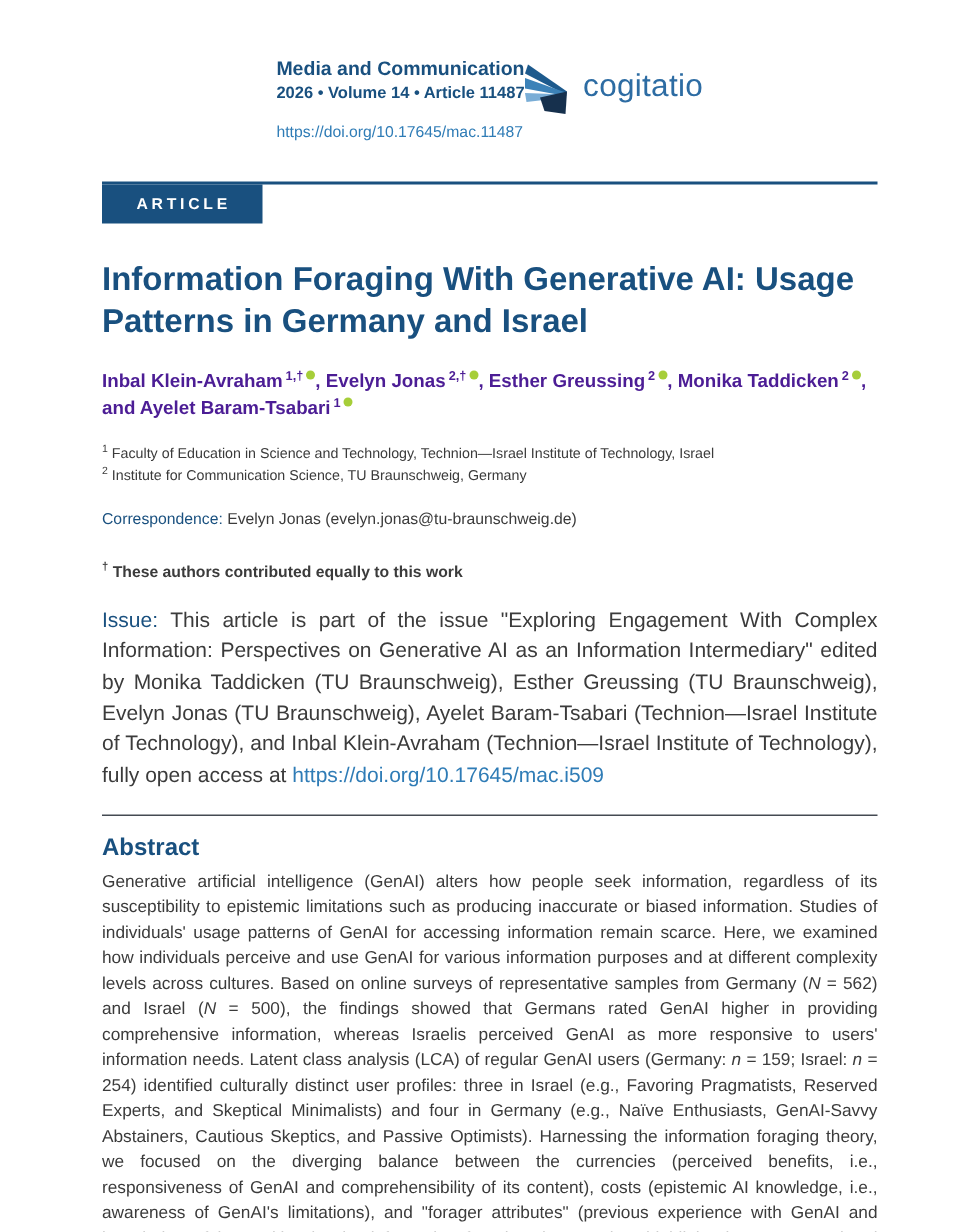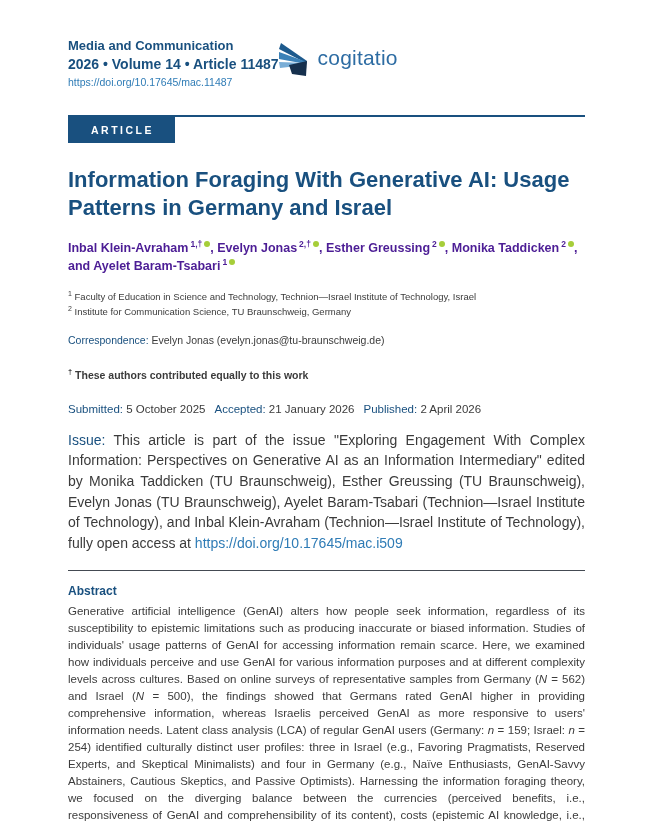--- a/index.html
+++ b/index.html
@@ -6,24 +6,24 @@
   body {
     width: 652px; height: 821px;
     background: #ffffff;
     font-family: "Liberation Sans", sans-serif;
     color: #3b3b3b;
     overflow: hidden;
   }
   .page { padding: 38px 67px 0 68px; }
 
   
-  .masthead { display: flex; justify-content: flex-start; align-items: flex-start; }
+  .masthead { display: flex; justify-content: center; align-items: flex-start; }
   .journal-name { font-size: 13px; font-weight: 700; color: #19507f; }
-  .journal-issue { font-size: 14px; font-weight: 700; color: #19507f; margin-top: 3px; }
-  .doi-link { font-size: 10.5px; color: #2f7cb6; text-decoration: none; display: inline-block; margin-top: 4px; cursor: pointer; }
+  .journal-issue { font-size: 11px; font-weight: 700; color: #19507f; margin-top: 3px; }
+  .doi-link { font-size: 10.5px; color: #2f7cb6; text-decoration: none; display: inline-block; margin-top: 14px; cursor: pointer; }
   .logo { display: flex; align-items: center; gap: 5px; margin-top: 2px; }
   .logo-text { font-size: 21px; color: #2d6ca3; letter-spacing: 0.2px; }
 
   
   .banner-rule { border-top: 2px solid #19507f; margin-top: 25px; }
   .banner { display: flex; justify-content: space-between; align-items: flex-end; }
   .article-badge {
     background: #19507f; color: #ffffff;
     font-size: 10.5px; font-weight: 700; letter-spacing: 2.5px;
     padding: 7px 21px 7px 23px;
@@ -50,21 +50,21 @@
 
   .dates { font-size: 11.5px; margin: 22px 0 0 0; }
   .date-item { margin-right: 9px; }
   .label-navy { color: #19507f; }
 
   .issue-para { font-size: 14px; line-height: 1.48; text-align: justify; margin: 15px 0 0 0; }
   .issue-para a { color: #2f7cb6; text-decoration: none; cursor: pointer; }
 
   .divider { border: none; border-top: 1px solid #444a52; margin: 16px 0 0 0; }
 
-  .abstract-heading { font-size: 12px; font-weight: 700; color: #19507f; margin: 13px 0 0 0; }
+  .abstract-heading { font-size: 16px; font-weight: 700; color: #19507f; margin: 13px 0 0 0; }
   .abstract-text { font-size: 11.5px; line-height: 1.48; text-align: justify; margin: 5px 0 0 0; }
   .seg-i { font-style: italic; }
 </style>
 </head>
 <body>
 
 <div class="page">
 
   <header class="masthead">
     <div>
@@ -94,21 +94,20 @@
 
   <p class="affiliations">
     <span class="aff-line"><sup>1</sup><span> Faculty of Education in Science and Technology, Technion—Israel Institute of Technology, Israel</span></span>
     <span class="aff-line"><sup>2</sup><span> Institute for Communication Science, TU Braunschweig, Germany</span></span>
   </p>
 
   <p class="correspondence"><span class="label-navy">Correspondence:</span><span> Evelyn Jonas (evelyn.jonas@tu-braunschweig.de)</span></p>
 
   <p class="equal-note"><sup>†</sup><span> These authors contributed equally to this work</span></p>
 
-  <p class="dates"><span class="date-item"><span class="label-navy">Submitted:</span><span> 5 October 2025</span></span><span class="date-item"><span class="label-navy">Accepted:</span><span> 21 January 2026</span></span><span class="date-item"><span class="label-navy">Published:</span><span> 2 April 2026</span></span></p>
 
   <p class="issue-para"><span class="label-navy">Issue:</span><span> This article is part of the issue "Exploring Engagement With Complex Information: Perspectives on Generative AI as an Information Intermediary" edited by Monika Taddicken (TU Braunschweig), Esther Greussing (TU Braunschweig), Evelyn Jonas (TU Braunschweig), Ayelet Baram-Tsabari (Technion—Israel Institute of Technology), and Inbal Klein-Avraham (Technion—Israel Institute of Technology), fully open access at </span><a>https://doi.org/10.17645/mac.i509</a></p>
 
   <hr class="divider">
 
   <h2 class="abstract-heading">Abstract</h2>
   <p class="abstract-text"><span>Generative artificial intelligence (GenAI) alters how people seek information, regardless of its susceptibility to epistemic limitations such as producing inaccurate or biased information. Studies of individuals' usage patterns of GenAI for accessing information remain scarce. Here, we examined how individuals perceive and use GenAI for various information purposes and at different complexity levels across cultures. Based on online surveys of representative samples from Germany (</span><span class="seg-i">N</span><span> = 562) and Israel (</span><span class="seg-i">N</span><span> = 500), the findings showed that Germans rated GenAI higher in providing comprehensive information, whereas Israelis perceived GenAI as more responsive to users' information needs. Latent class analysis (LCA) of regular GenAI users (Germany: </span><span class="seg-i">n</span><span> = 159; Israel: </span><span class="seg-i">n</span><span> = 254) identified culturally distinct user profiles: three in Israel (e.g., Favoring Pragmatists, Reserved Experts, and Skeptical Minimalists) and four in Germany (e.g., Naïve Enthusiasts, GenAI-Savvy Abstainers, Cautious Skeptics, and Passive Optimists). Harnessing the information foraging theory, we focused on the diverging balance between the currencies (perceived benefits, i.e., responsiveness of GenAI and comprehensibility of its content), costs (epistemic AI knowledge, i.e., awareness of GenAI's limitations), and "forager attributes" (previous experience with GenAI and knowledge of its workings). The information foraging theory prism highlighted two cross-cultural similarities: the avoidance pattern of users reporting low perceived benefits, and the inclination to utilize GenAI for more complex and risk-involving science-related information, characterizing users who demonstrated high perceived benefits and low epistemic knowledge.</span></p>
 
 </div>
 

